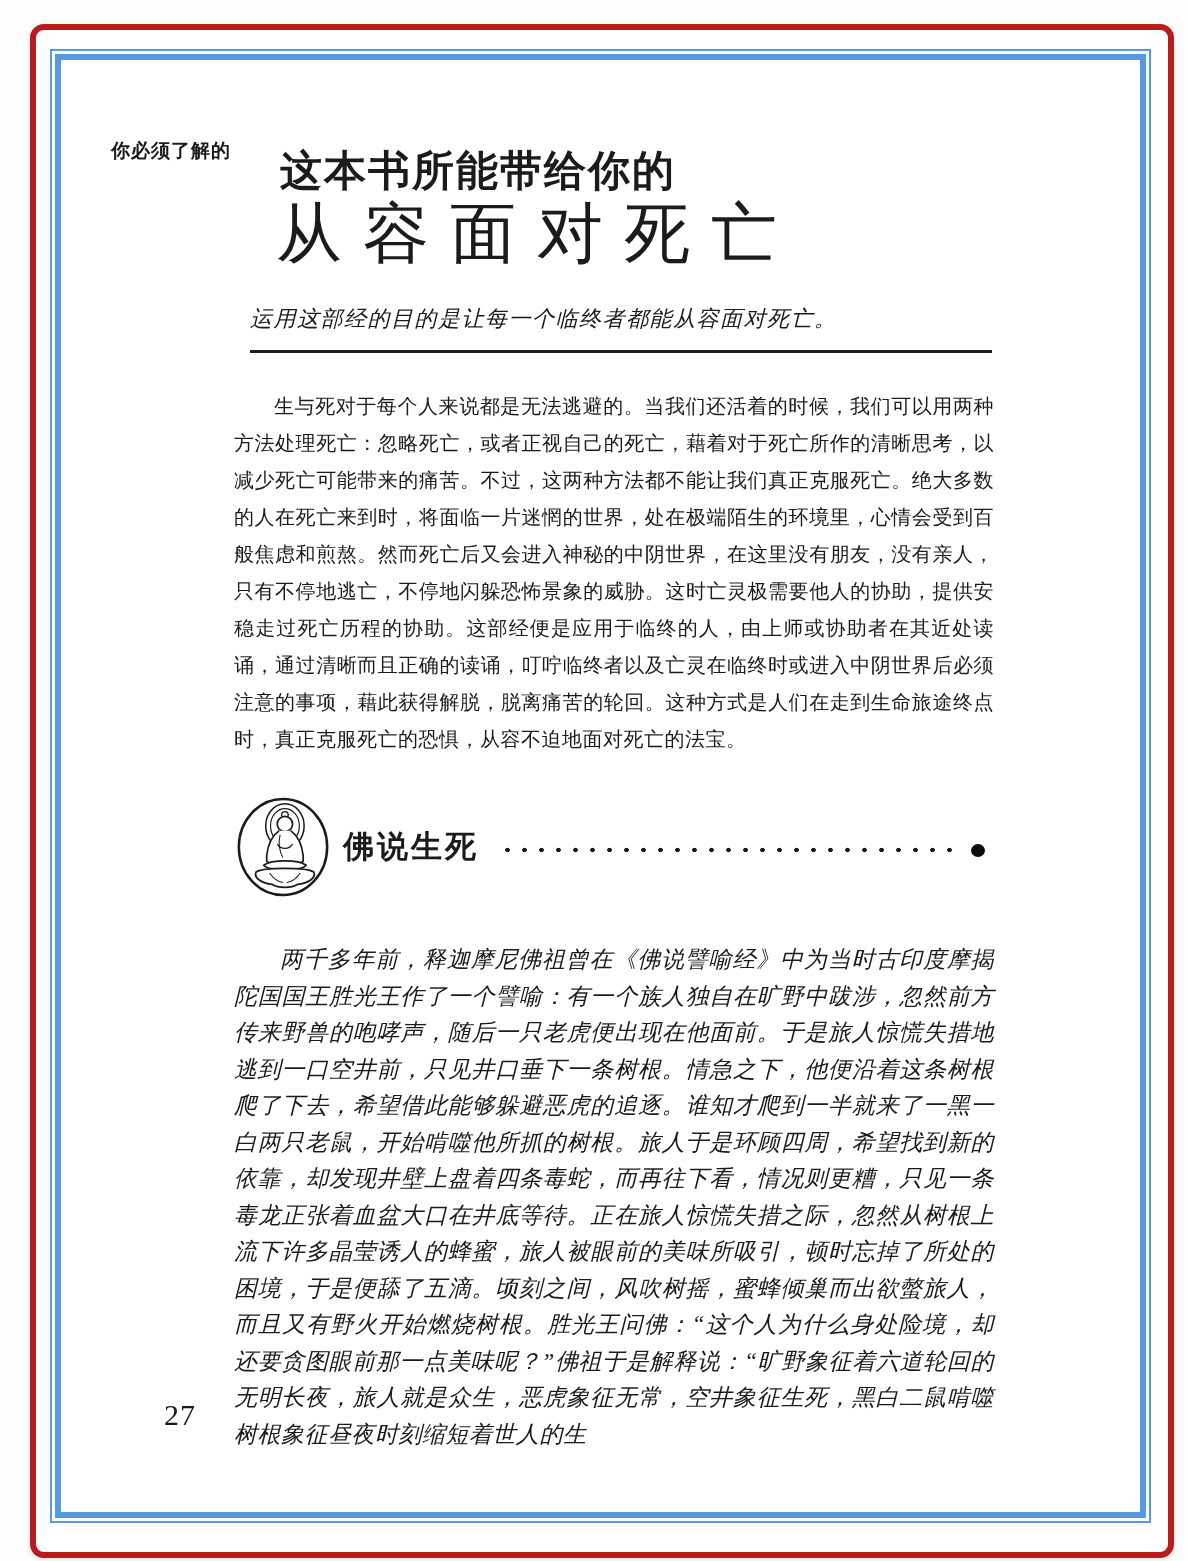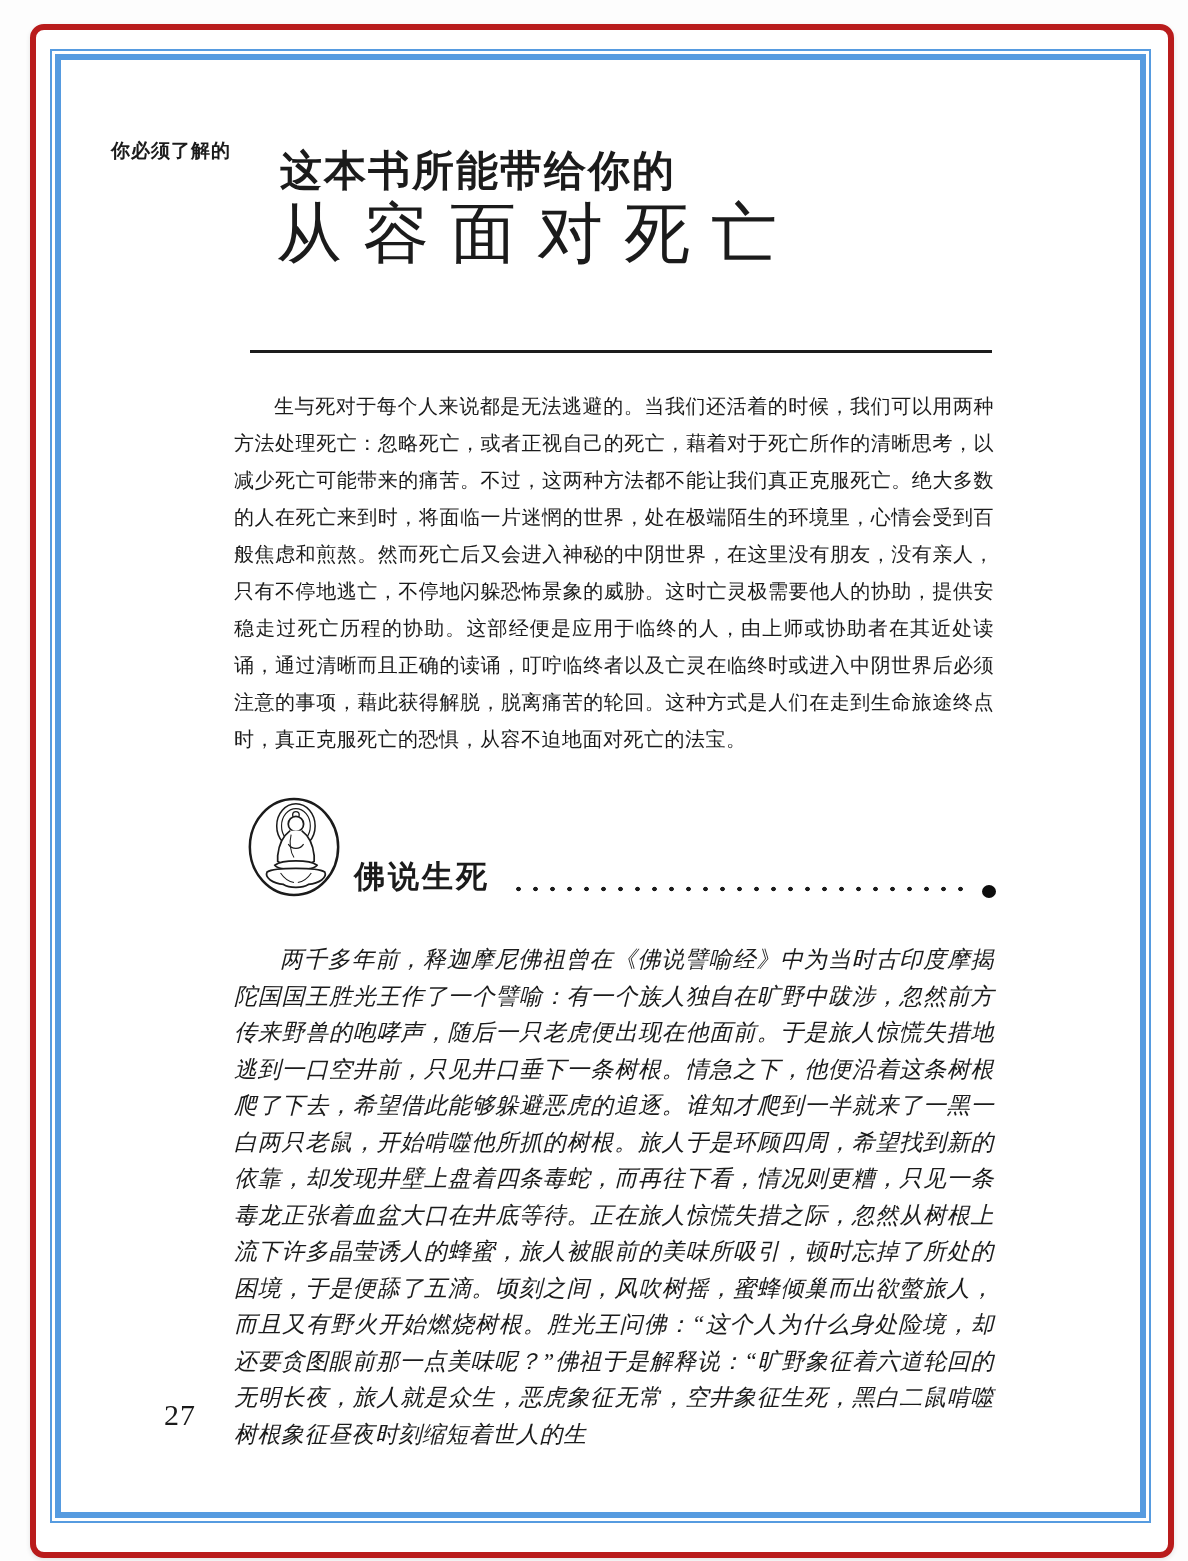--- a/index.html
+++ b/index.html
@@ -44,22 +44,22 @@
   .title-rule{
     position:absolute;left:214px;top:320px;width:742px;height:3px;
     background:#1d1d1d;
   }
   .intro-para{
     position:absolute;left:198px;top:358px;width:760px;
     font-size:20px;line-height:37px;text-align:justify;text-indent:2em;
     letter-spacing:0.5px;
   }
   .section-row{
-    position:absolute;left:210px;top:766px;width:750px;height:102px;
-    display:flex;align-items:flex-end;
+    position:absolute;left:199px;top:766px;width:750px;height:102px;
+    display:flex;align-items:center;
   }
   .buddha{flex:0 0 auto;}
   .section-heading{
     font-family:"Liberation Sans", sans-serif;
     font-size:31px;font-weight:600;letter-spacing:3px;
     margin-left:12px;white-space:nowrap;
   }
   .dotted-leader{
     flex:1 1 auto;height:18px;margin:6px 10px 0 20px;
     background-image:radial-gradient(circle, #1b1b1b 2px, transparent 2.6px);
@@ -88,20 +88,21 @@
   <div class="frame-outer">
     <div class="frame-inner"></div>
   </div>
 
   <div class="eyebrow">你必须了解的</div>
 
   <div class="kicker">这本书所能带给你的</div>
 
   <div class="main-title">从容面对死亡</div>
 
+  <div class="lede">运用这部经的目的是让每一个临终者都能从容面对死亡。</div>
 
   <div class="title-rule"></div>
 
   <div class="intro-para">生与死对于每个人来说都是无法逃避的。当我们还活着的时候，我们可以用两种方法处理死亡：忽略死亡，或者正视自己的死亡，藉着对于死亡所作的清晰思考，以减少死亡可能带来的痛苦。不过，这两种方法都不能让我们真正克服死亡。绝大多数的人在死亡来到时，将面临一片迷惘的世界，处在极端陌生的环境里，心情会受到百般焦虑和煎熬。然而死亡后又会进入神秘的中阴世界，在这里没有朋友，没有亲人，只有不停地逃亡，不停地闪躲恐怖景象的威胁。这时亡灵极需要他人的协助，提供安稳走过死亡历程的协助。这部经便是应用于临终的人，由上师或协助者在其近处读诵，通过清晰而且正确的读诵，叮咛临终者以及亡灵在临终时或进入中阴世界后必须注意的事项，藉此获得解脱，脱离痛苦的轮回。这种方式是人们在走到生命旅途终点时，真正克服死亡的恐惧，从容不迫地面对死亡的法宝。</div>
 
   <div class="section-row">
     <svg class="buddha" viewBox="0 0 100 106" width="96" height="102" aria-hidden="true">
       <ellipse cx="50" cy="53" rx="46" ry="50" fill="none" stroke="#1b1b1b" stroke-width="2.6"></ellipse>
       <ellipse cx="52" cy="31" rx="20" ry="23" fill="none" stroke="#1b1b1b" stroke-width="1.6"></ellipse>
       <ellipse cx="52" cy="31" rx="15" ry="18" fill="none" stroke="#1b1b1b" stroke-width="1.2"></ellipse>

